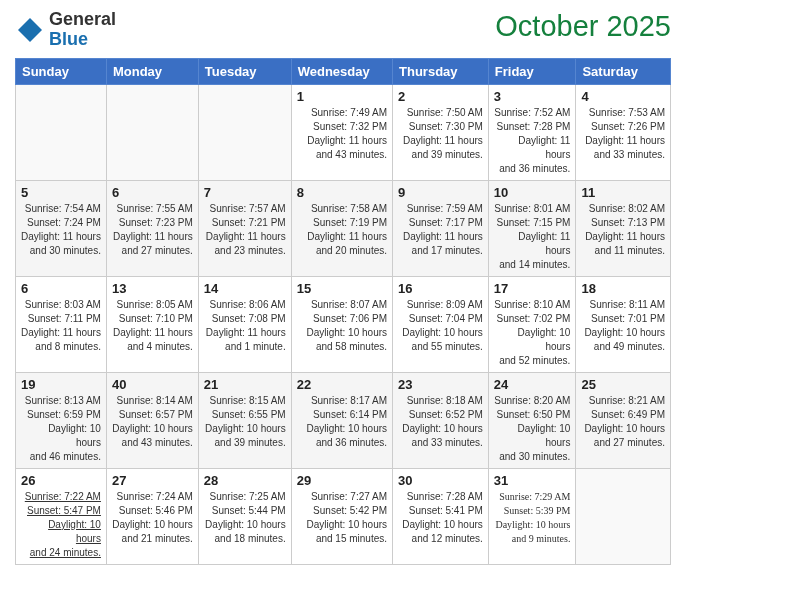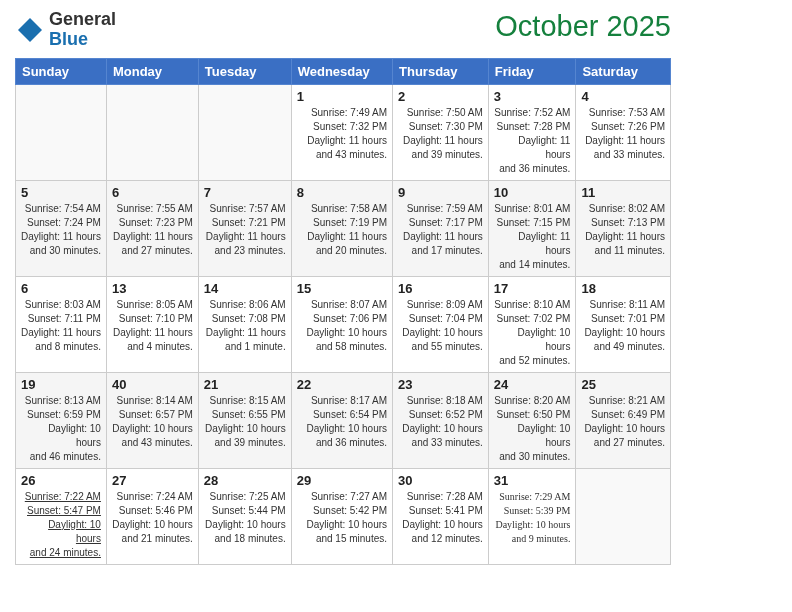--- a/index.html
+++ b/index.html
@@ -285,21 +285,21 @@
           <td>
             <div class="day-number">21</div>
             <div class="day-info" style="white-space: pre-line;">Sunrise: 8:15 AM
 Sunset: 6:55 PM
 Daylight: 10 hours
 and 39 minutes.</div>
           </td>
           <td>
             <div class="day-number">22</div>
             <div class="day-info" style="white-space: pre-line;">Sunrise: 8:17 AM
-Sunset: 6:54 PM
+Sunset: 6:14 PM
 Daylight: 10 hours
 and 36 minutes.</div>
           </td>
           <td>
             <div class="day-number">23</div>
             <div class="day-info" style="white-space: pre-line;">Sunrise: 8:18 AM
 Sunset: 6:52 PM
 Daylight: 10 hours
 and 33 minutes.</div>
           </td>

